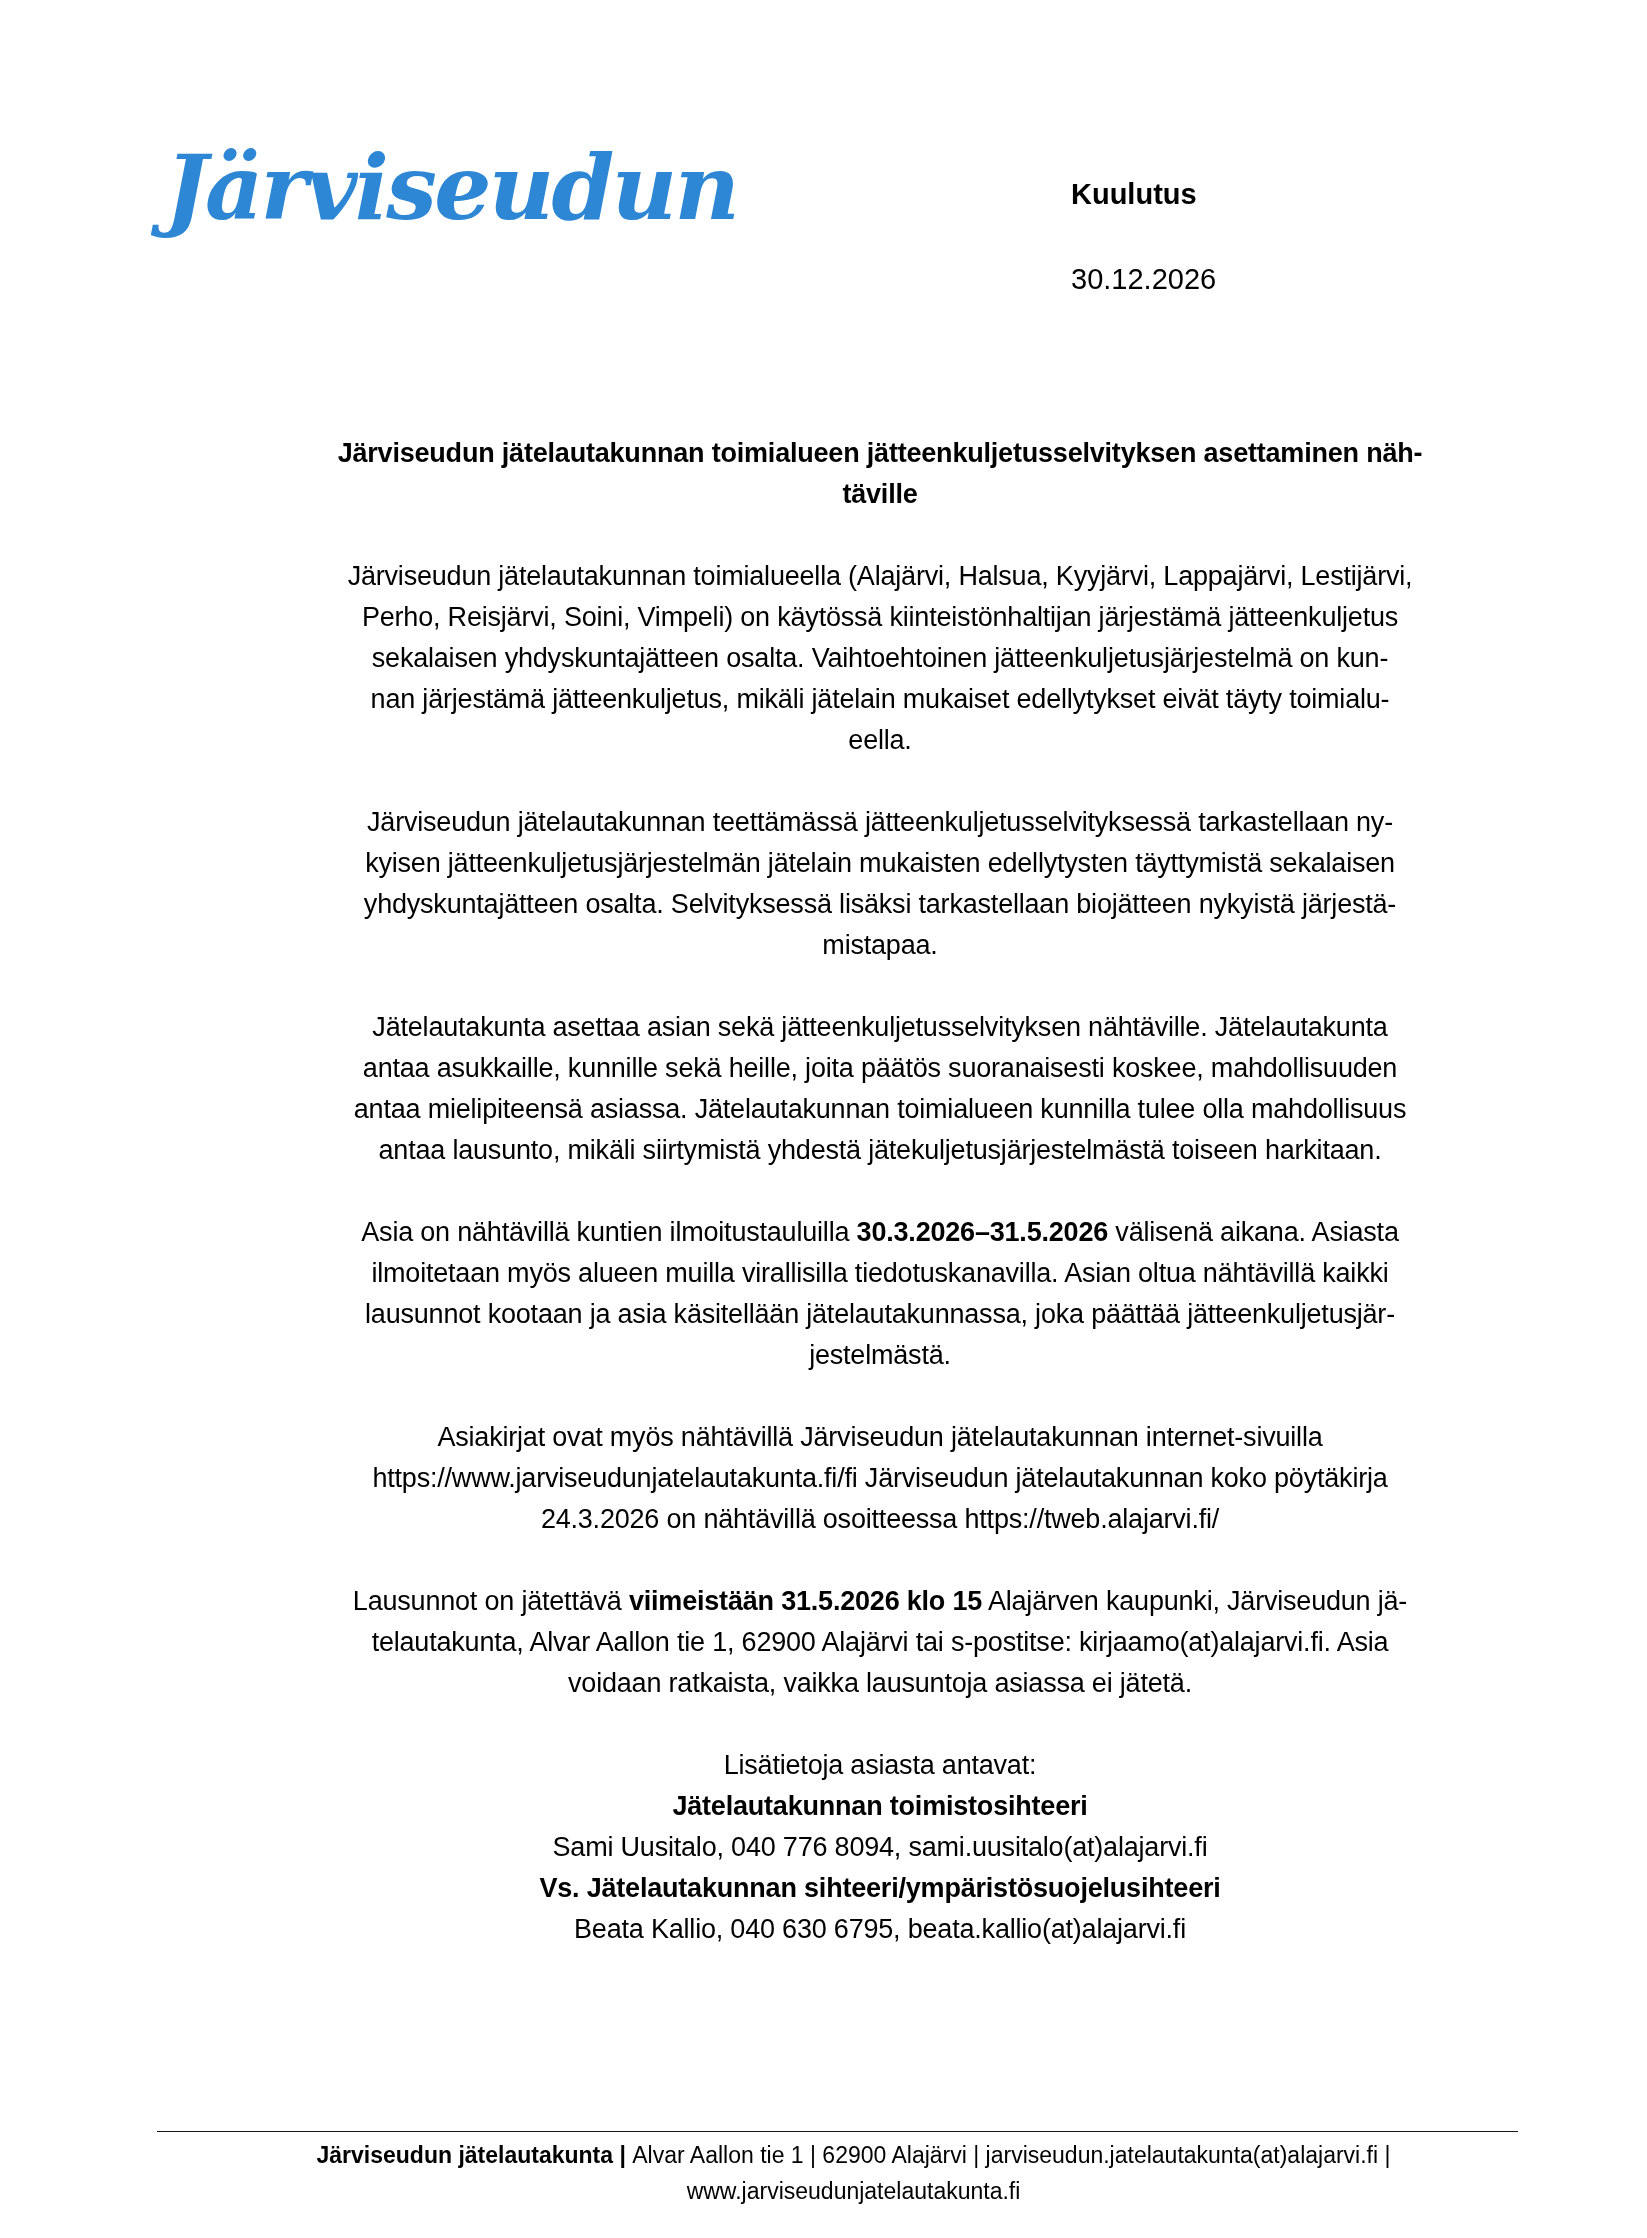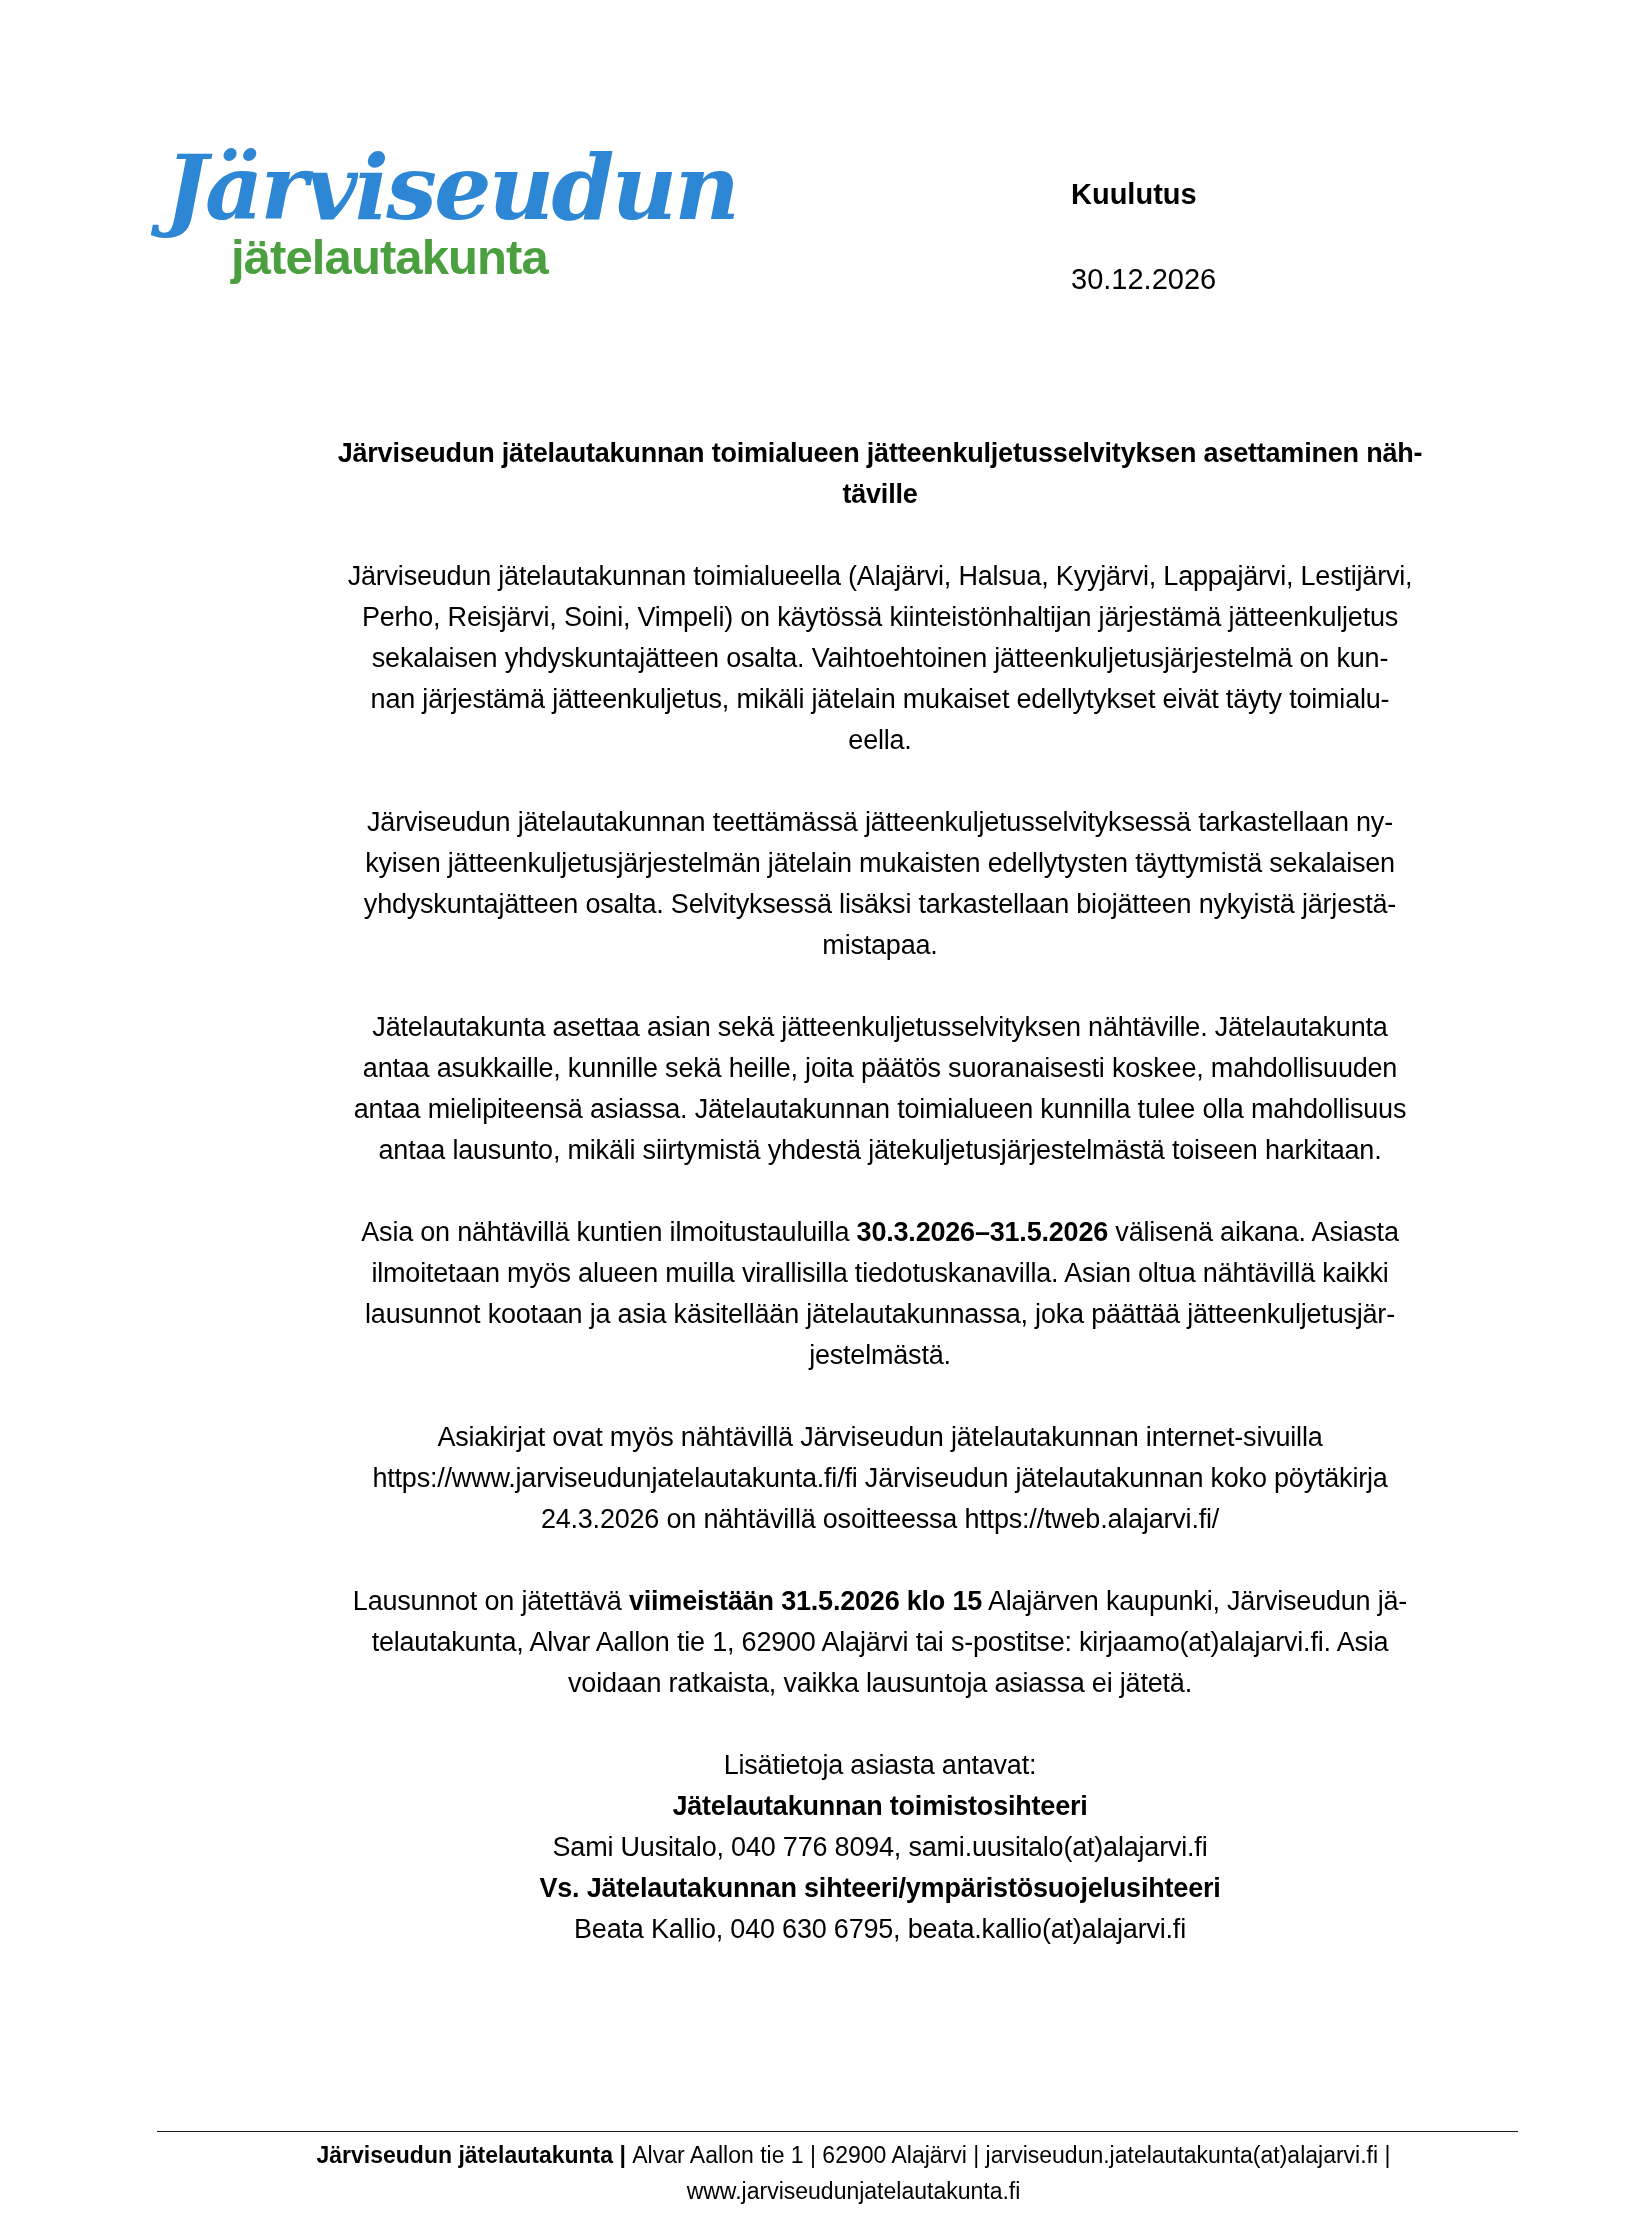--- a/index.html
+++ b/index.html
@@ -104,21 +104,20 @@
   .footer-line { white-space: pre; }
   .footer-line span.b { font-weight: bold; }
 </style>
 </head>
 <body>
 
 <div class="page">
 
   <div class="logo">
     <div class="logo-line1" style="color: rgb(45, 135, 213);">Järviseudun</div>
-    <div class="logo-line2" style="color: rgb(74, 159, 62);">jätelautakunta</div>
   </div>
 
   <div class="doc-type">Kuulutus</div>
 
   <div class="doc-date">30.12.2026</div>
 
   <main class="body-text">
     <h1 class="title">Järviseudun jätelautakunnan toimialueen jätteenkuljetusselvityksen asettaminen näh-
 täville</h1>
 

